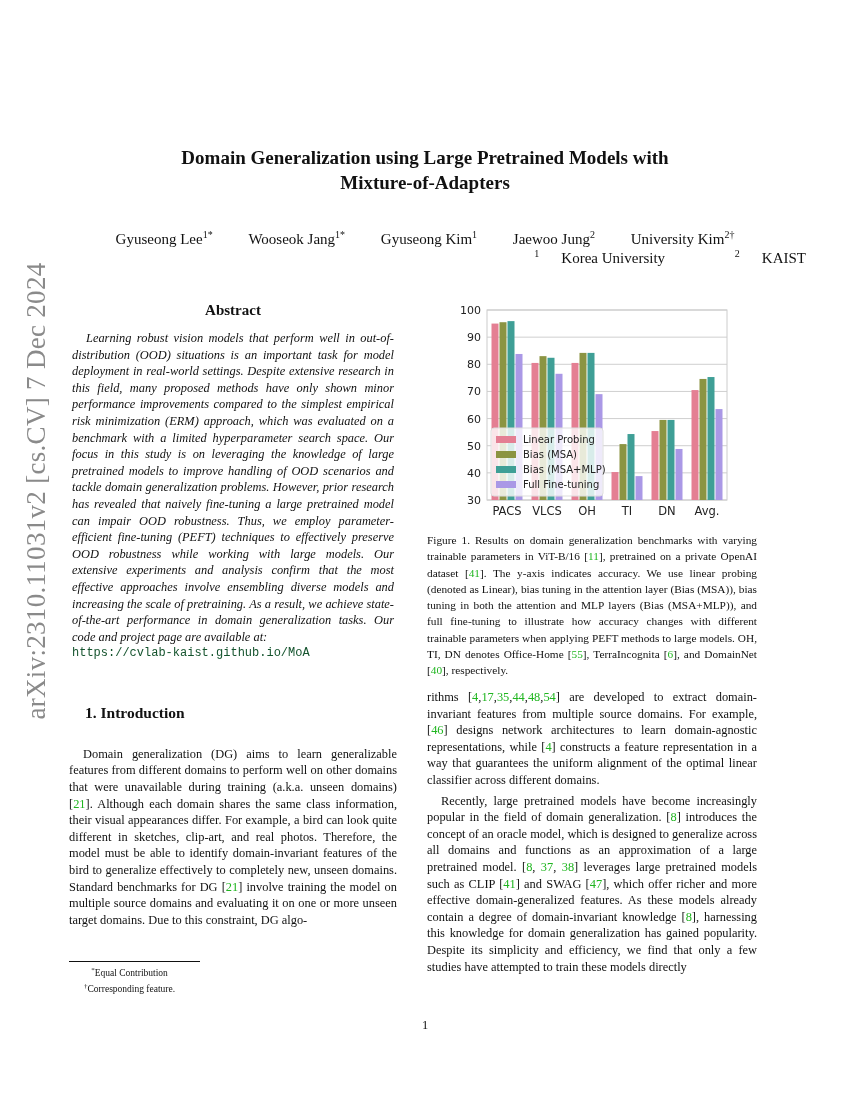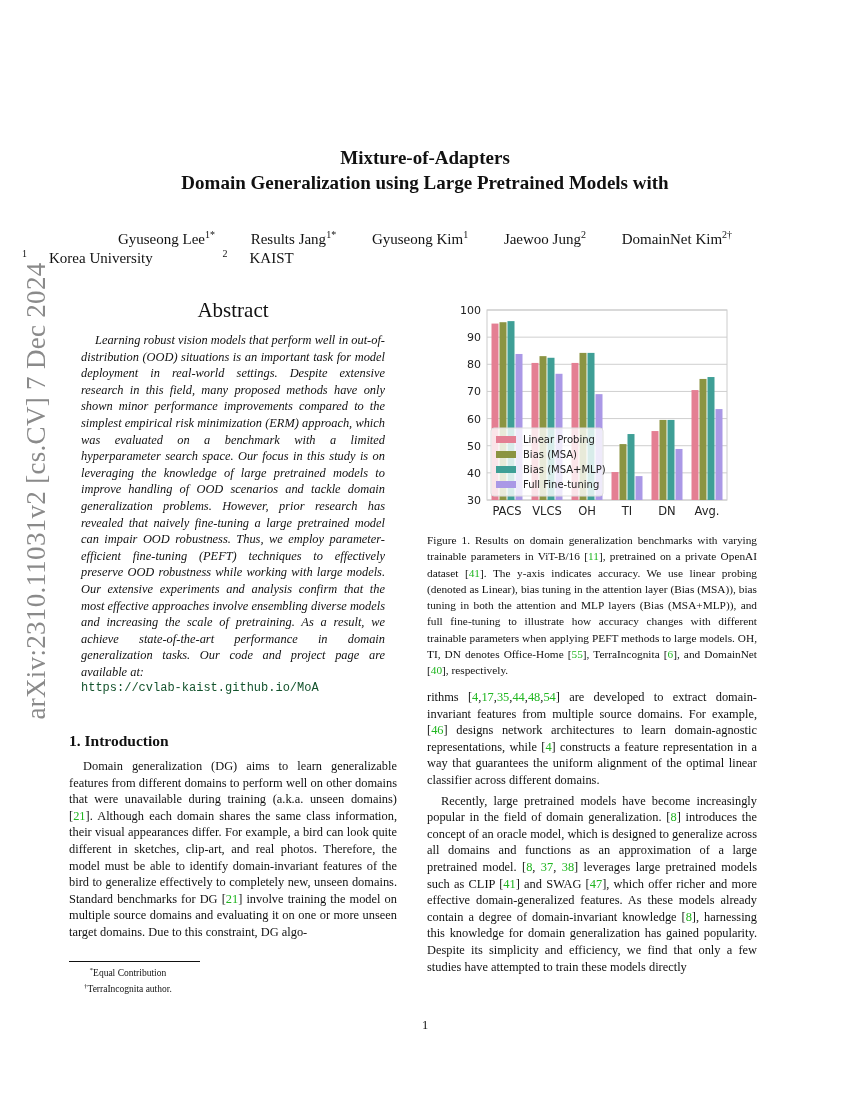--- a/index.html
+++ b/index.html
@@ -1,55 +1,55 @@
 <!DOCTYPE html>
 <html><head>
 <meta charset="utf-8">
 <style>
   html, body { margin:0; padding:0; background:#ffffff; }
   body { width:850px; height:1100px; position:relative; overflow:hidden; font-family:"Liberation Serif", serif; color:#111; }
   .title { position:absolute; left:0; width:850px; top:145px; text-align:center; font-weight:bold; font-size:19px; line-height:25px; }
   .authors { position:absolute; left:0; width:850px; top:225px; text-align:center; font-size:15px; line-height:19px; }
   .authors .au { display:inline-block; margin:0 16px; }
   .authors sup { font-size:10px; }
-  .affil { position:absolute; left:0; width:850px; top:244px; text-align:left; font-size:15px; line-height:19px; }
+  .affil { position:absolute; left:0; width:850px; top:244px; text-align:right; font-size:15px; line-height:19px; }
   .affil span { margin:0 22px; }
   .affil sup { font-size:10px; }
   .arxiv { position:absolute; left:16px; top:295px; width:40px; height:392px; }
   .arxiv span { position:absolute; left:20px; top:196px; transform:translate(-50%,-50%) rotate(-90deg); white-space:nowrap; font-size:27px; color:#8a8a8a; font-family:"Liberation Serif", serif; letter-spacing:0.3px; }
   .col-left { position:absolute; left:69px; top:300px; width:328px; }
   .col-right { position:absolute; left:427px; width:330px; }
-  .abs-head { text-align:center; font-weight:normal; font-size:21px; margin:0 0 10px; line-height:20px; }
-  .abs-text { font-style:italic; font-size:12.4px; line-height:16.6px; text-align:justify; text-indent:14px; margin:12px; hyphens:auto; }
+  .abs-head { text-align:center; font-weight:bold; font-size:15px; margin:0 0 10px; line-height:20px; }
+  .abs-text { font-style:italic; font-size:12.4px; line-height:16.6px; text-align:justify; text-indent:14px; margin:3px; hyphens:auto; }
   .link { font-family:"Liberation Mono", monospace; font-style:normal; color:#14532d; font-size:12px; display:block; text-indent:0; }
-  .sec-head { font-weight:bold; font-size:15.5px; margin:0; line-height:20px; }
+  .sec-head { font-weight:bold; font-size:15.5px; margin:16px; line-height:20px; }
   .body-text { font-size:12.4px; line-height:16.6px; text-align:justify; margin:0; text-indent:14px; }
   .cite { color:#1fb51f; }
   .fn-rule { position:absolute; left:69px; top:961px; width:131px; height:1px; background:#111; }
   .footnotes { position:absolute; left:84px; top:964px; font-size:9.5px; line-height:12.5px;text-align:center; }
   .footnotes sup { font-size:7px; }
   .pagenum { position:absolute; left:0; width:850px; top:1018px; text-align:center; font-size:12.5px; }
   .chart { position:absolute; left:450px; top:300px; width:290px; height:220px; }
   .chart text { font-family:"DejaVu Sans", sans-serif; }
   .caption { position:absolute; left:427px; top:532px; width:330px; font-size:11.3px; line-height:16.3px; text-align:justify; }
 </style>
 </head>
 <body>
 
 <div class="title">
+  <div>Domain Generalization using Large Pretrained Models with</div>
   <div>Mixture-of-Adapters</div>
-  <div>Domain Generalization using Large Pretrained Models with</div>
 </div>
 
 <div class="authors">
   <span class="au"><span>Gyuseong Lee</span><sup>1*</sup></span>
-  <span class="au"><span>Results Jang</span><sup>1*</sup></span>
+  <span class="au"><span>Wooseok Jang</span><sup>1*</sup></span>
   <span class="au"><span>Gyuseong Kim</span><sup>1</sup></span>
   <span class="au"><span>Jaewoo Jung</span><sup>2</sup></span>
-  <span class="au"><span>DomainNet Kim</span><sup>2†</sup></span>
+  <span class="au"><span>University Kim</span><sup>2†</sup></span>
 </div>
 <div class="affil">
   <span><sup>1</sup><span>Korea University</span></span>
   <span><sup>2</sup><span>KAIST</span></span>
 </div>
 
 <div class="arxiv">
     <span>arXiv:2310.11031v2  [cs.CV]  7 Dec 2024</span>
   </div>
 
@@ -128,16 +128,16 @@
 
 <div class="col-right" style="top:689px">
   <p class="body-text rich" style="text-indent:0"><span>rithms [</span><span class="cite">4</span><span>,</span><span class="cite">17</span><span>,</span><span class="cite">35</span><span>,</span><span class="cite">44</span><span>,</span><span class="cite">48</span><span>,</span><span class="cite">54</span><span>] are developed to extract domain-invariant features from multiple source domains. For example, [</span><span class="cite">46</span><span>] designs network architectures to learn domain-agnostic representations, while [</span><span class="cite">4</span><span>] constructs a feature representation in a way that guarantees the uniform alignment of the optimal linear classifier across different domains.</span></p>
   <div style="height:4px"></div>
   <p class="body-text rich"><span>Recently, large pretrained models have become increasingly popular in the field of domain generalization. [</span><span class="cite">8</span><span>] introduces the concept of an oracle model, which is designed to generalize across all domains and functions as an approximation of a large pretrained model. [</span><span class="cite">8</span><span>, </span><span class="cite">37</span><span>, </span><span class="cite">38</span><span>] leverages large pretrained models such as CLIP [</span><span class="cite">41</span><span>] and SWAG [</span><span class="cite">47</span><span>], which offer richer and more effective domain-generalized features. As these models already contain a degree of domain-invariant knowledge [</span><span class="cite">8</span><span>], harnessing this knowledge for domain generalization has gained popularity. Despite its simplicity and efficiency, we find that only a few studies have attempted to train these models directly</span></p>
 </div>
 
 <div class="fn-rule"></div>
 <div class="footnotes">
   <div><sup>*</sup><span>Equal Contribution</span></div>
-  <div><sup>†</sup><span>TerraIncognita author.</span></div>
+  <div><sup>†</sup><span>Corresponding feature.</span></div>
 </div>
 
 <div class="pagenum">1</div>
 
 </body></html>

